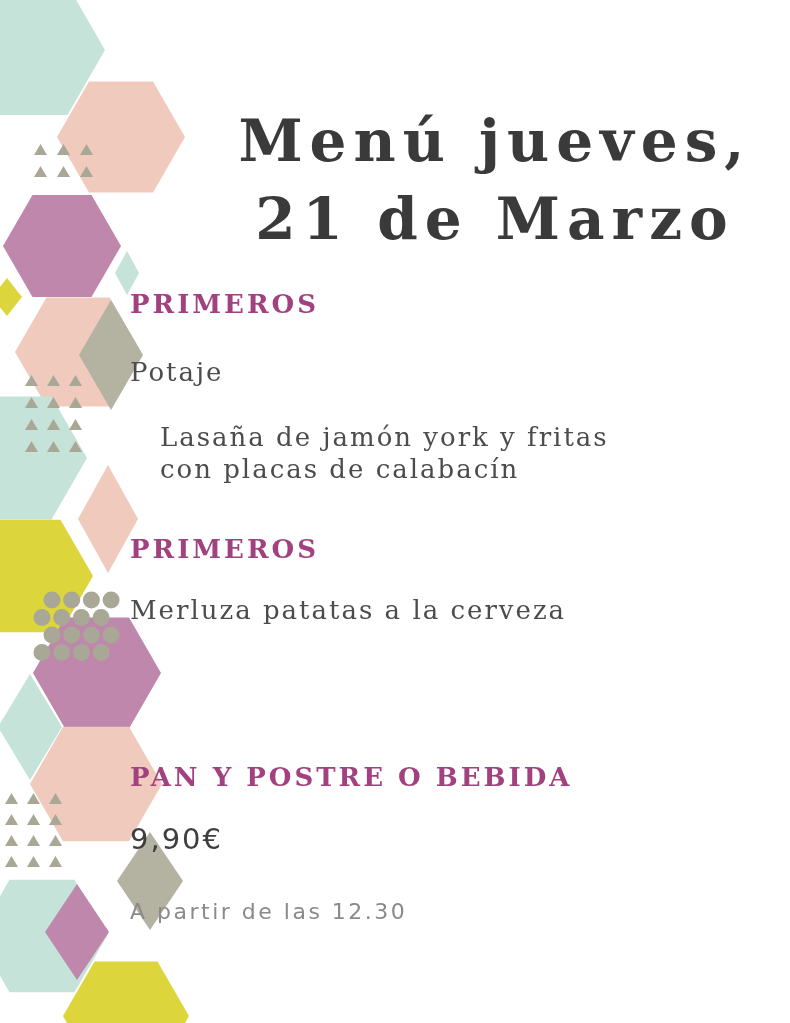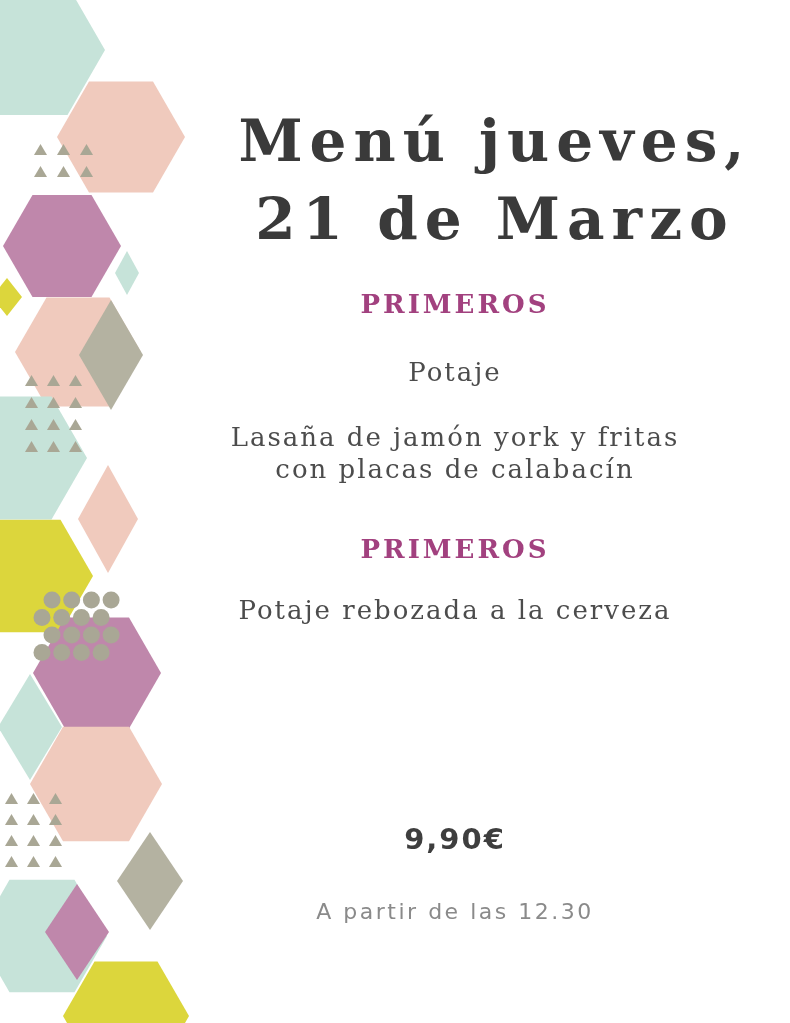--- a/index.html
+++ b/index.html
@@ -4,21 +4,21 @@
 <style>
   html,body{margin:0;padding:0;background:#fff;}
   .page{
     position:relative;
     width:790px;height:1023px;
     background:var(--background,#fff);
     overflow:hidden;
     font-family:"DejaVu Serif","Liberation Serif",serif;
   }
   #deco{position:absolute;left:0;top:0;width:790px;height:1023px;}
-  .content-block{position:absolute;left:130px;width:650px;text-align:center;}
+  .content-block{position:absolute;left:130px;width:650px;}
   .title-block{position:absolute;left:200px;width:590px;text-align:center;margin-top:12px;}
   .menu-title{
     top:90px;
     font-size:58px;line-height:78px;font-weight:bold;
     letter-spacing:7px;
     color:var(--title-text,#3a3a3a);
   }
   .section-heading{
     font-size:26px;font-weight:600;letter-spacing:3px;
     color:var(--heading-accent,#a2417f);
@@ -32,21 +32,21 @@
   .heading-primeros{top:289px;}
   .item-potaje{top:356px;}
   .item-lasagna{top:421px;}
   .heading-segundos{top:534px;}
   .item-merluza{top:594px;}
   .item-pollo{top:659px;}
   .heading-pan{top:762px;}
   .price{
     top:822px;
     font-family:"DejaVu Sans","Liberation Sans",sans-serif;
-    font-size:29px;font-weight:bold;letter-spacing:2px;
+    font-size:29px;font-weight:normal;letter-spacing:2px;
     color:var(--price-text,#3e3e3e);
   }
   .note{
     top:899px;
     font-family:"DejaVu Sans","Liberation Sans",sans-serif;
     font-size:22px;letter-spacing:2.5px;
     color:var(--note-text,#8a8a8a);
   }
 </style>
 </head>
@@ -128,21 +128,22 @@
   <div class="content-block section-heading heading-primeros">PRIMEROS</div>
 
   <div class="content-block menu-item item-potaje">Potaje</div>
 
   <div class="content-block menu-item item-lasagna item-wrap">
     <span class="inner">Lasaña de jamón york y fritas con placas de calabacín</span>
   </div>
 
   <div class="content-block section-heading heading-segundos">PRIMEROS</div>
 
-  <div class="content-block menu-item item-merluza">Potaje rebozada a la cerveza</div>
+  <div class="content-block menu-item item-merluza">Merluza patatas a la cerveza</div>
 
 
+  <div class="content-block section-heading heading-pan">PAN Y POSTRE O BEBIDA</div>
 
   <div class="content-block price">9,90€</div>
 
   <div class="content-block note">A partir de las 12.30</div>
 
 </div>
 
 </body></html>

